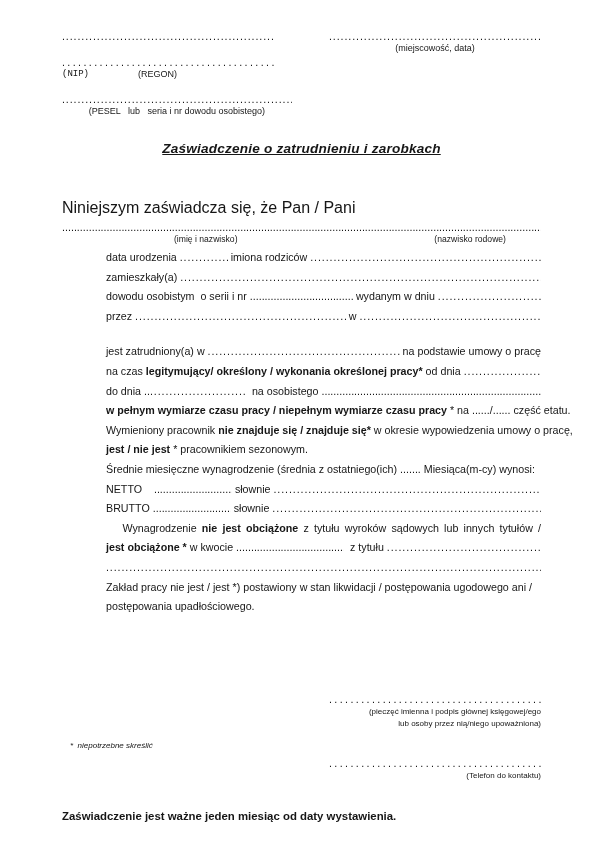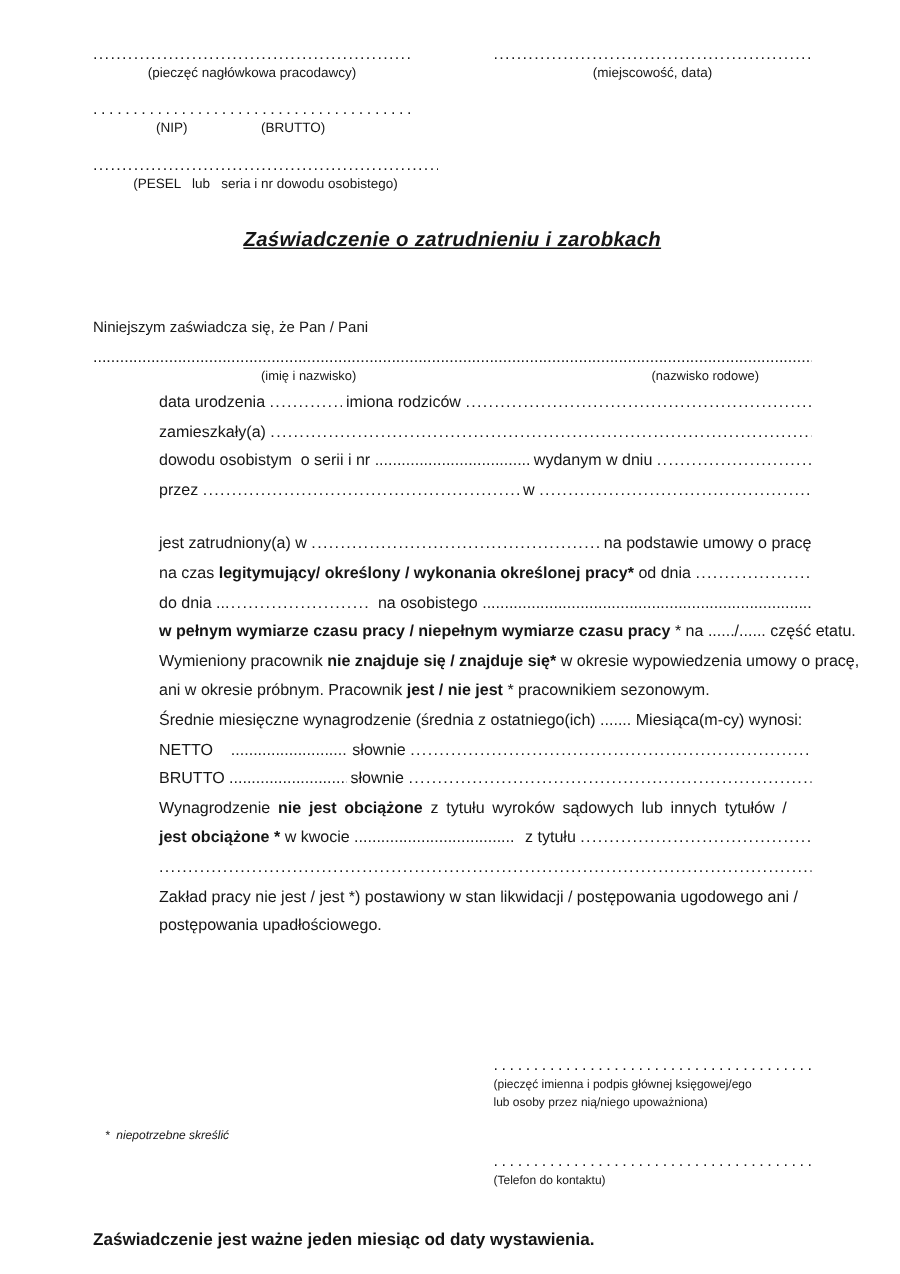--- a/index.html
+++ b/index.html
@@ -18,61 +18,60 @@
   .hdr{display:flex;justify-content:space-between;}
   .hdr-left{width:240px;}
   .hdr-right{width:212px;}
   .hdr .rule{width:212px;}
   .hdr .rule.w3{width:230px;}
   .hdr-label{font-size:9px;line-height:11px;text-align:center;white-space:pre;}
   .hdr-left .hdr-label{width:212px;}
   .hdr-left .hdr-label.w3{width:230px;}
   .hdr-right .hdr-label{width:212px;}
   .hdr-two{display:flex;font-size:9px;line-height:11px;width:212px;}
-  .hdr-two .nip{margin-left:42px;}
+  .hdr-two .nip{font-family:Liberation Mono, monospace;}
   .hdr-two .regon{margin-left:49px;} .gap12{height:13px;}
 
   
   .title{margin-top:24px;text-align:center;font-size:13.6px;font-weight:bold;font-style:italic;text-decoration:underline;letter-spacing:0.2px;}
 
   
-  .intro{margin-top:42px;font-size:10px;line-height:20px;}
+  .intro{margin-top:42px;font-size:16px;line-height:20px;}
   .name-rule{margin-top:3px;width:100%;}
   .name-labels{display:flex;font-size:8.6px;line-height:10px;}
   .name-labels .l1{margin-left:112px;}
   .name-labels .l2{margin-left:auto;margin-right:35px;}
 
   
   .body-lines{margin-top:4px;margin-left:44px;}
   .line{display:flex;align-items:baseline;white-space:pre;font-size:10.7px;line-height:19.6px;}
   .b{font-weight:bold;}
 
   
   .footer{margin-top:76px;}
   .sig-block{width:212px;margin-left:auto;margin-right:0;}
-  .sig-label{font-size:8px;line-height:12.5px;text-align:left;white-space:pre;}
+  .sig-label{font-size:8px;line-height:12.5px;text-align:right;white-space:pre;}
   .foot-row{display:flex;justify-content:space-between;align-items:flex-start;margin-top:4px;}
   .footnote{font-size:8px;font-style:italic;margin-left:8px;margin-top:6px;white-space:pre;}
   .phone-block{width:212px;margin-top:22px;}
   .validity{margin-top:28px;font-size:11.4px;font-weight:bold;}
 </style>
 </head>
 <body>
 
 <div class="page">
 
   <div class="hdr">
     <div class="hdr-left">
       <div class="rule fill-n"></div>
-      <div class="hdr-label">(pieczęć nagłówkowa pracodawcy)</div>
       <div class="gap12"></div>
       <div class="rule fill-s"></div>
       <div class="hdr-two">
         <span class="nip">(NIP)</span>
-        <span class="regon">(BRUTTO)</span>
+        <span class="regon">(REGON)</span>
       </div>
       <div class="gap12"></div>
       <div class="rule fill-n w3"></div>
       <div class="hdr-label w3">(PESEL   lub   seria i nr dowodu osobistego)</div>
     </div>
     <div class="hdr-right">
       <div class="rule fill-n"></div>
       <div class="hdr-label">(miejscowość, data)</div>
     </div>
   </div>
@@ -89,25 +88,25 @@
   <div class="body-lines" id="body-lines">
       <div class="line"><span>data urodzenia </span><span class="fill fill-n" style="flex: 0 0 48px;"></span><span> imiona rodziców </span><span class="fill fill-n" style="flex: 1 1 0px;"></span></div>
       <div class="line"><span>zamieszkały(a) </span><span class="fill fill-n" style="flex: 1 1 0px;"></span></div>
       <div class="line"><span>dowodu osobistym  o serii i nr </span><span class="fill fill-d" style="flex: 1 1 0px;"></span><span> wydanym w dniu </span><span class="fill fill-n" style="flex: 1 1 0px;"></span></div>
       <div class="line"><span>przez </span><span class="fill fill-n" style="flex: 1.45 1 0px;"></span><span> w </span><span class="fill fill-n" style="flex: 1.25 1 0px;"></span></div>
       <div class="line" style="margin-top: 16px;"><span>jest zatrudniony(a) w </span><span class="fill fill-n" style="flex: 1 1 0px;"></span><span> na podstawie umowy o pracę</span></div>
       <div class="line"><span>na czas </span><span class="b">legitymujący/ określony / wykonania określonej pracy*</span><span> od dnia </span><span class="fill fill-n" style="flex: 1 1 0px;"></span></div>
       <div class="line"><span>do dnia ..</span><span class="fill fill-n" style="flex: 0 0 96px;"></span><span>  na osobistego </span><span class="fill fill-d" style="flex: 1 1 0px;"></span></div>
       <div class="line"><span class="b">w pełnym wymiarze czasu pracy / niepełnym wymiarze czasu pracy</span><span> * na ....../...... część etatu.</span></div>
       <div class="line"><span>Wymieniony pracownik </span><span class="b">nie znajduje się / znajduje się*</span><span> w okresie wypowiedzenia umowy o pracę,</span></div>
-      <div class="line"><span>ani w okresie próbnym. Pracownik </span><span class="b">jest / nie jest</span><span> * pracownikiem sezonowym.</span></div>
+      <div class="line"><span class="b">jest / nie jest</span><span> * pracownikiem sezonowym.</span></div>
       <div class="line"><span>Średnie miesięczne wynagrodzenie (średnia z ostatniego(ich) ....... Miesiąca(m-cy) wynosi:</span></div>
       <div class="line"><span>NETTO    </span><span class="fill fill-d" style="flex: 0 0 78px;"></span><span> słownie </span><span class="fill fill-n" style="flex: 1 1 0px;"></span></div>
       <div class="line"><span>BRUTTO </span><span class="fill fill-d" style="flex: 0 0 78px;"></span><span> słownie </span><span class="fill fill-n" style="flex: 1 1 0px;"></span></div>
-      <div class="line" style="word-spacing: 2.2px;"><span>Wynagrodzenie </span><span class="b">nie jest obciążone</span><span> z tytułu wyroków sądowych lub innych tytułów /</span></div>
+      <div class="line" style="word-spacing: 2.2px; justify-content: flex-end;"><span>Wynagrodzenie </span><span class="b">nie jest obciążone</span><span> z tytułu wyroków sądowych lub innych tytułów /</span></div>
       <div class="line"><span class="b">jest obciążone *</span><span> w kwocie </span><span class="fill fill-d" style="flex: 0 0 108px;"></span><span>  z tytułu </span><span class="fill fill-n" style="flex: 1 1 0px;"></span></div>
       <div class="line"><span class="fill fill-n" style="flex: 1 1 0px;"></span></div>
       <div class="line"><span>Zakład pracy nie jest / jest *) postawiony w stan likwidacji / postępowania ugodowego ani /</span></div>
       <div class="line"><span>postępowania upadłościowego.</span></div>
     </div>
 
   <div class="footer">
     <div class="sig-block">
       <div class="rule fill-s"></div>
       <div class="sig-label">(pieczęć imienna i podpis głównej księgowej/ego</div>

